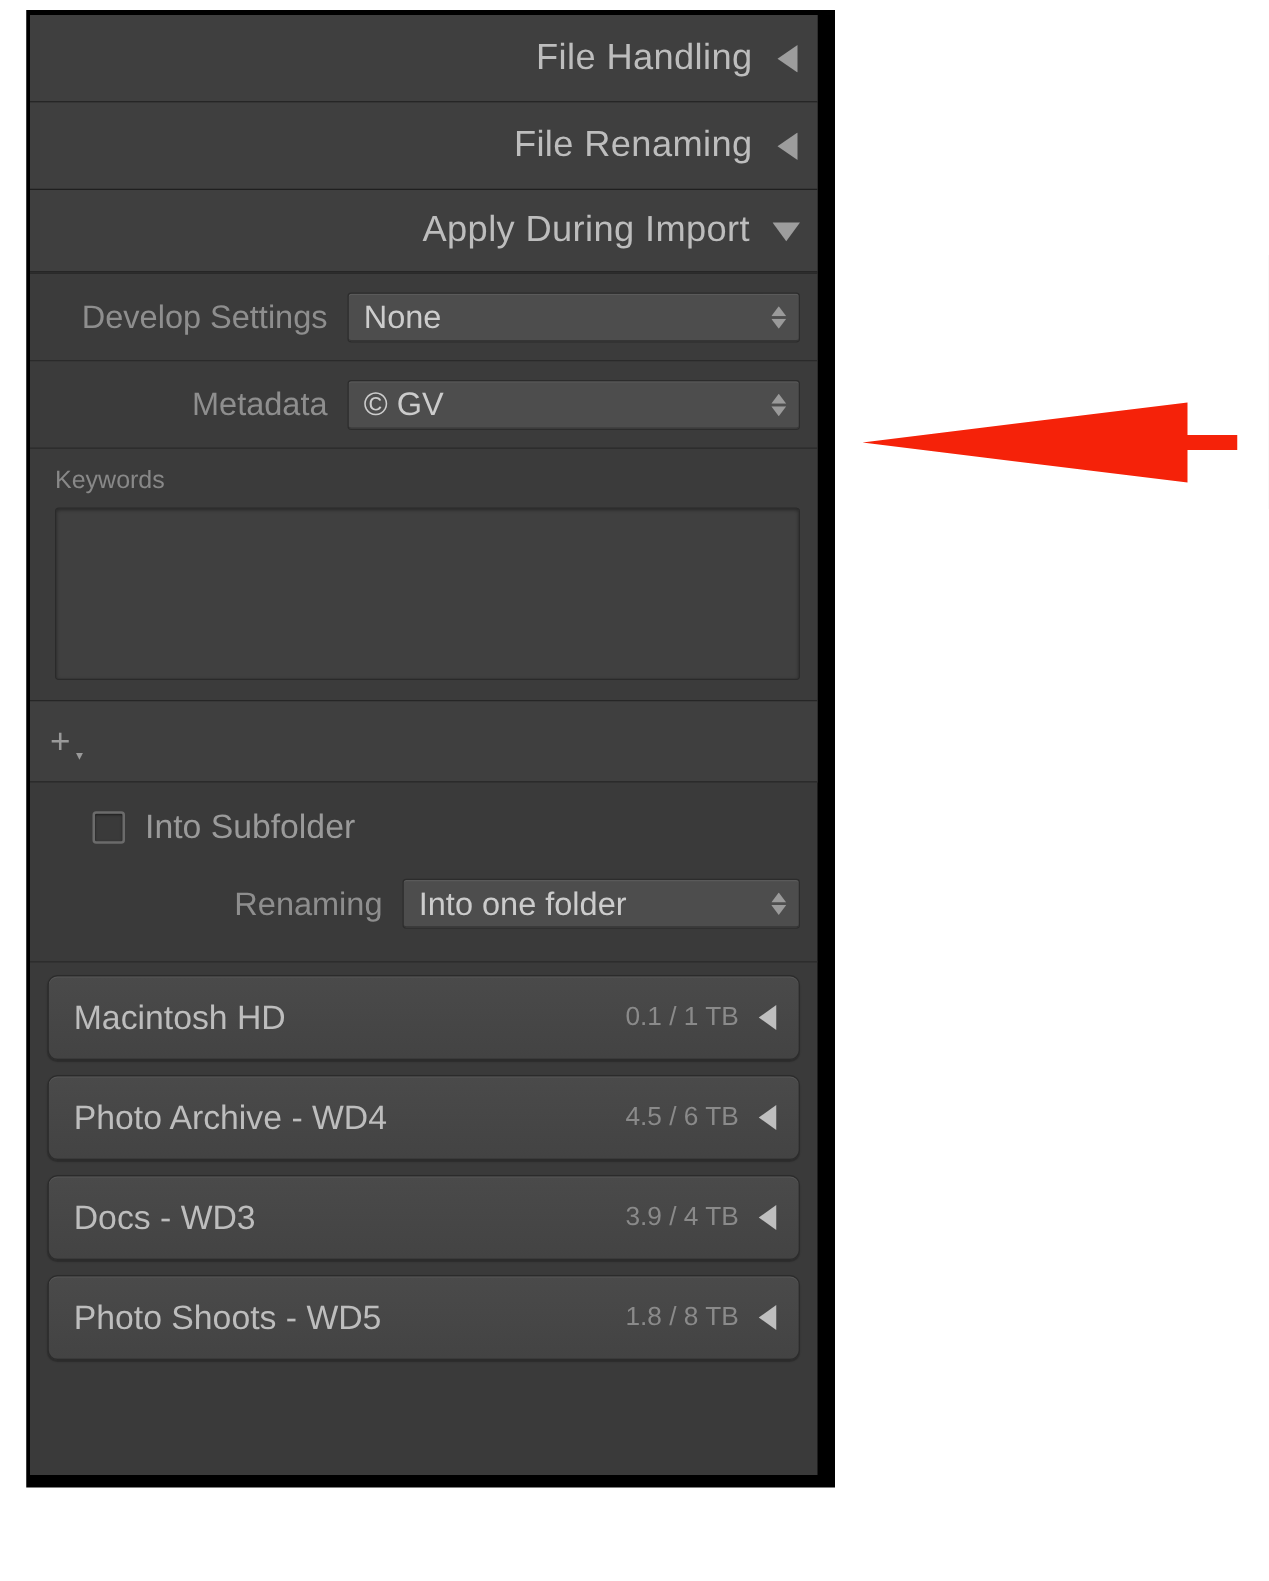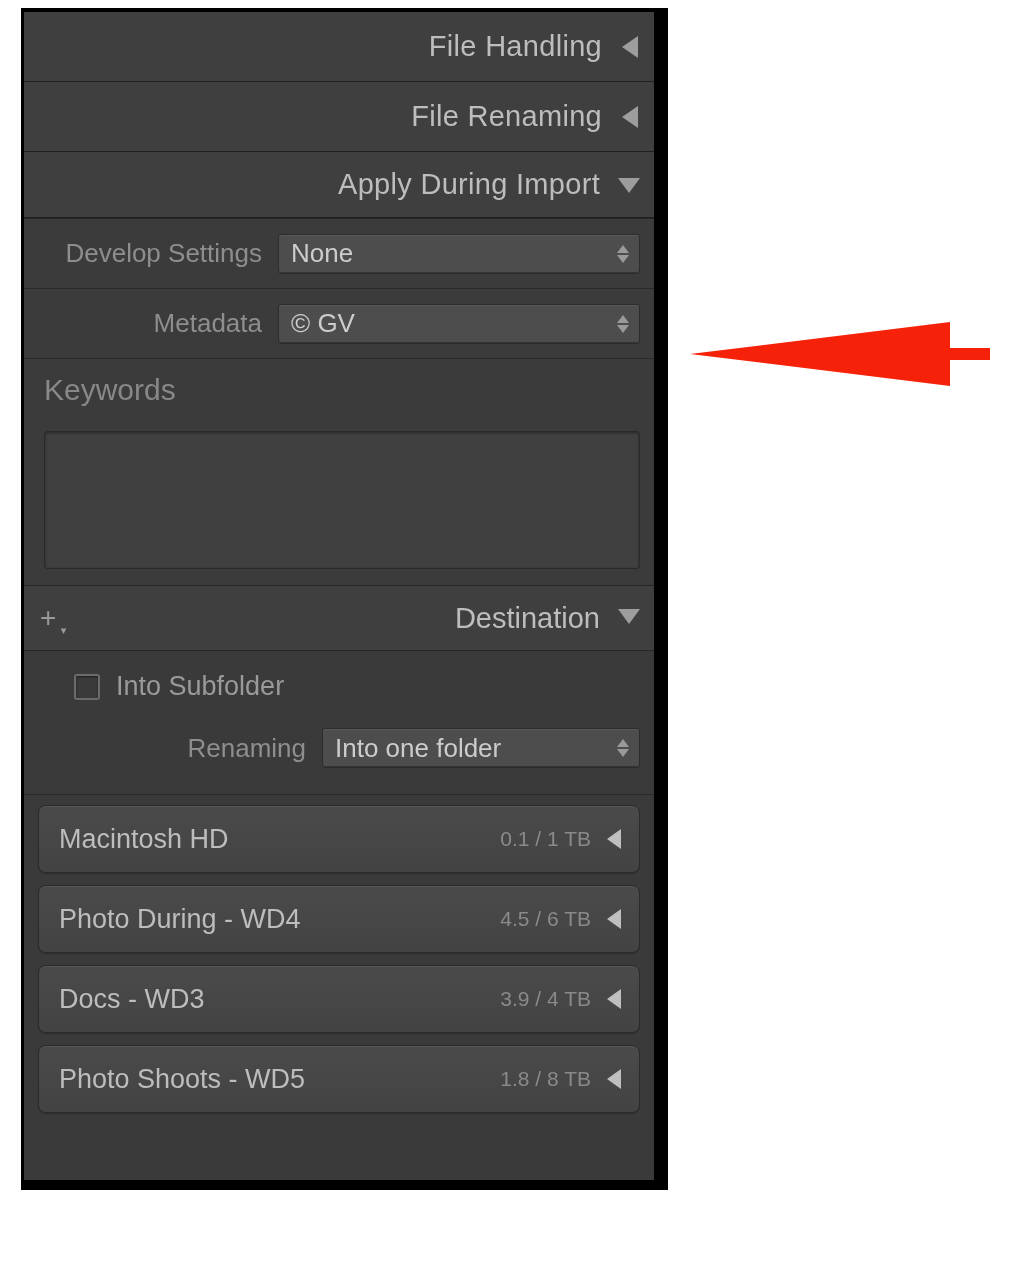--- a/index.html
+++ b/index.html
@@ -105,22 +105,22 @@
     justify-content: center;
     gap: 2px;
   }
   .dropdown .stepper svg { display:block; }
 
   .keywords-section {
     padding: 14px 14px 16px 20px;
   }
   .keywords-label {
     color: #888888;
-    font-size: 30px;
-    margin-bottom: 24px;
+    font-size: 20px;
+    margin-bottom: 10px;
   }
   .keywords-box {
     width: 100%;
     height: 138px;
     background: #404040;
     border: 1px solid #2a2a2a;
     border-radius: 3px;
     box-shadow: inset 0 1px 3px rgba(0,0,0,0.4);
   }
 
@@ -315,28 +315,20 @@
         <div class="keywords-section">
           <div class="keywords-label">Keywords</div>
           <div class="keywords-box"></div>
         </div>
       </div>
 
       <div class="dest-header">
         <div class="left">
           <span class="plus-icon">+<span class="sub">▾</span></span>
         </div>
-        <div class="right">
-          <span class="title">Destination</span>
-          <span class="tri">
-            <svg width="22" height="18" viewBox="0 0 22 18">
-                <polygon points="0,2 22,2 11,17" fill="#9d9d9d"></polygon>
-              </svg>
-          </span>
-        </div>
       </div>
 
       <div class="dest-body">
         <div class="subfolder-row">
           <div class="checkbox"></div>
           <div class="lbl">Into Subfolder</div>
         </div>
 
         <div class="organize-row">
           <div class="label">Renaming</div>
@@ -360,21 +352,21 @@
           <span class="right">
             <span class="size">0.1 / 1 TB</span>
             <span class="chev">
                 <svg width="18" height="20" viewBox="0 0 18 20">
                   <polygon points="16,0 16,20 2,10" fill="#bfbfbf"></polygon>
                 </svg>
               </span>
           </span>
         </div>
         <div class="drive">
-          <span class="name">Photo During - WD4</span>
+          <span class="name">Photo Archive - WD4</span>
           <span class="right">
             <span class="size">4.5 / 6 TB</span>
             <span class="chev">
                 <svg width="18" height="20" viewBox="0 0 18 20">
                   <polygon points="16,0 16,20 2,10" fill="#bfbfbf"></polygon>
                 </svg>
               </span>
           </span>
         </div>
         <div class="drive">

